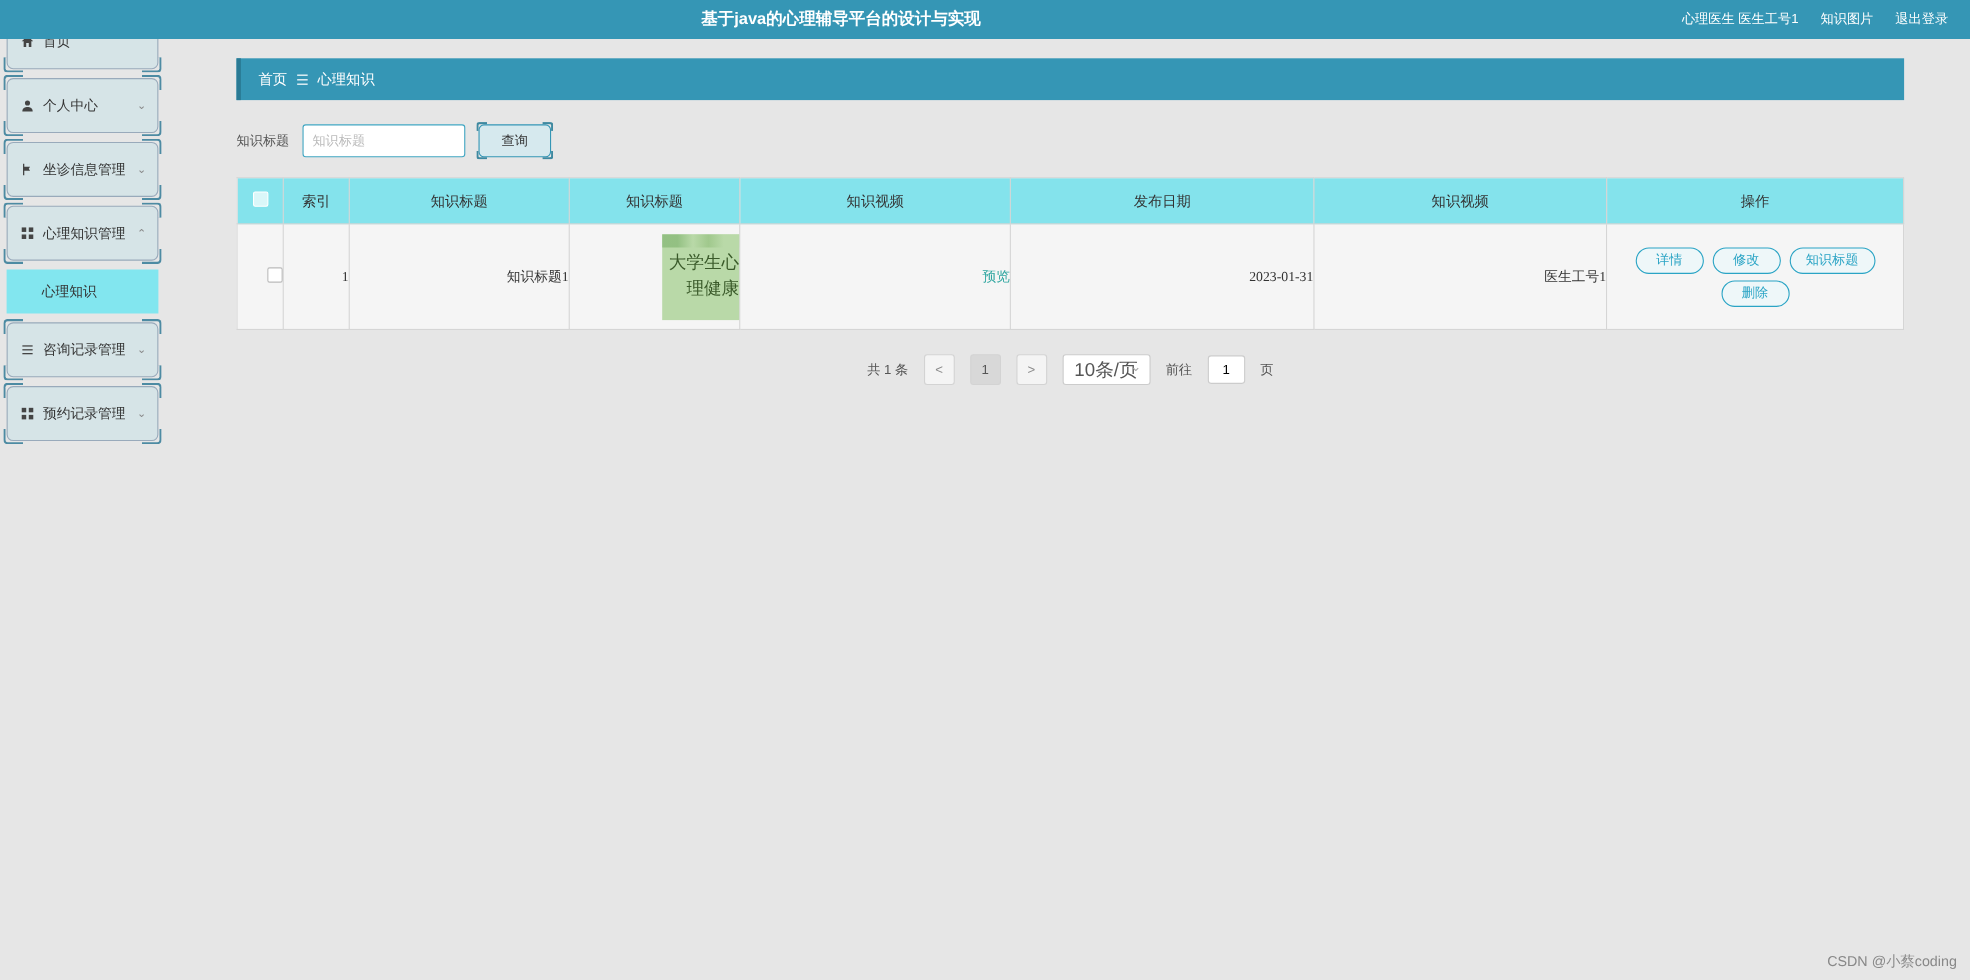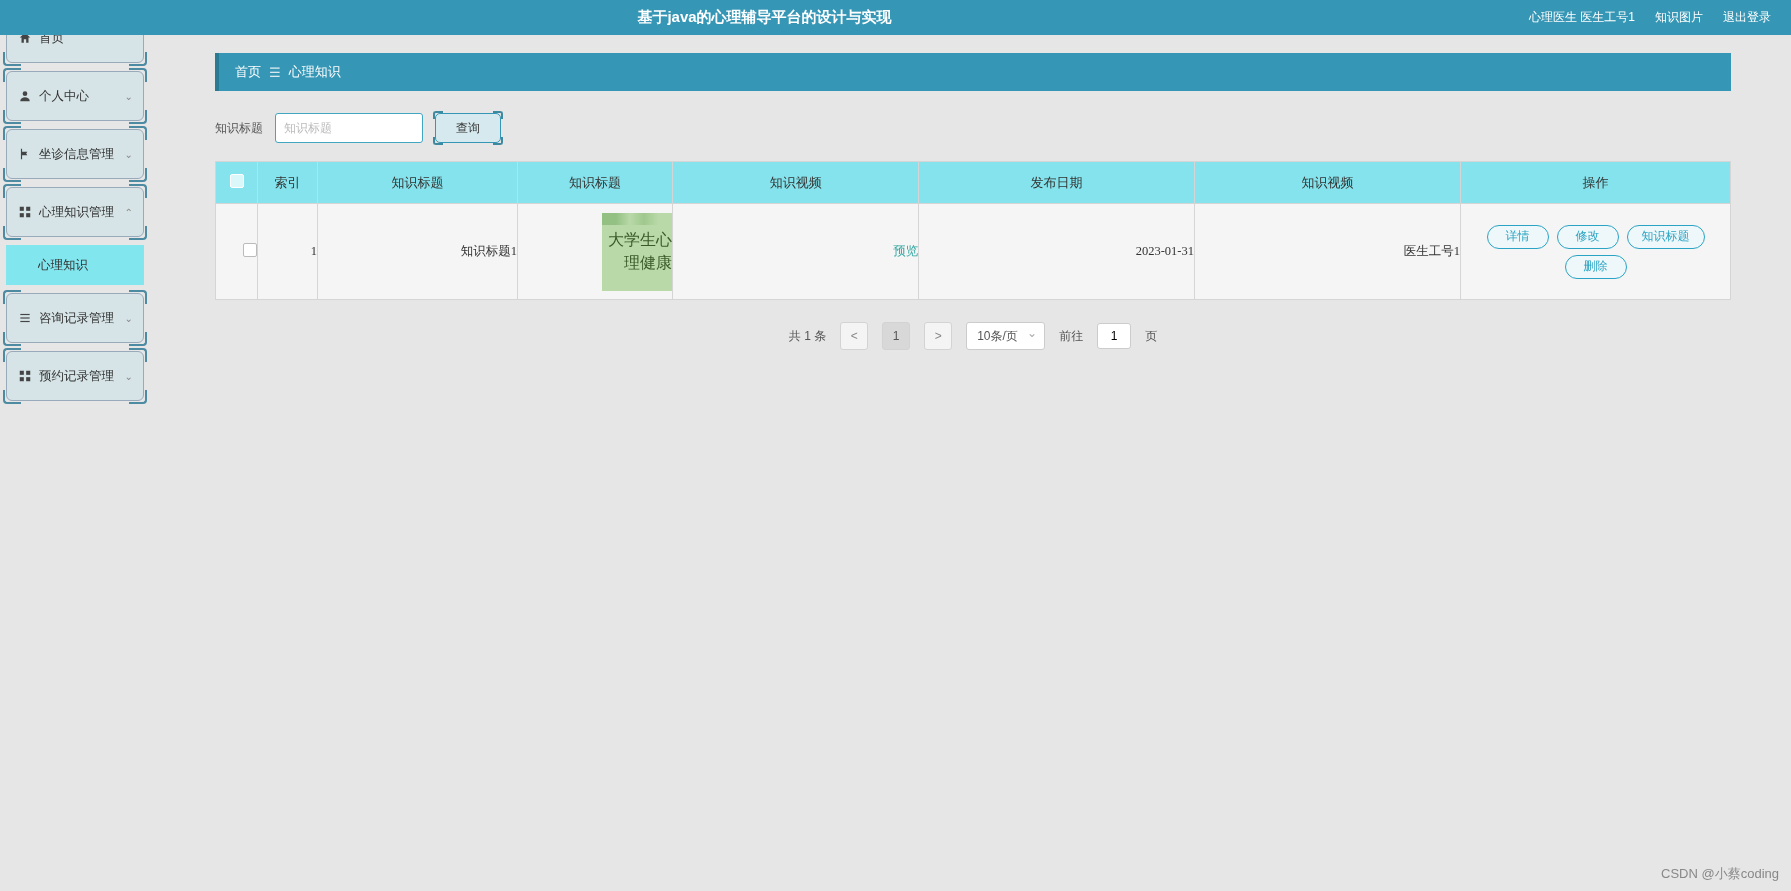--- a/index.html
+++ b/index.html
@@ -116,22 +116,22 @@
       display:flex; align-items:center; justify-content:center;
       gap: 14px; margin-top: 22px; font-size: 12px; color:#555;
     }
     .page-btn {
       min-width: 28px; height: 28px; border: 1px solid #d3d3d3; background:#f4f4f4;
       display:inline-flex; align-items:center; justify-content:center; border-radius:3px;
       cursor:pointer; color:#888;
     }
     .page-btn.active { background:#d8d8d8; color:#555; }
     .page-select {
-      height:28px; border:1px solid #ccc; border-radius:3px; padding:0 26px 0 10px;
-      background:#fff; font-size:12px; color:#555; appearance:none; position:relative;
+      height:28px; border:1px solid #ccc; border-radius:3px; padding:0 10px 0 10px;
+      background:#fff; font-size:17px; color:#555; appearance:none; position:relative;
     }
     .select-wrap{position:relative;display:inline-block;}
     .select-wrap::after{content:"⌄";position:absolute;right:8px;top:4px;color:#aaa;font-size:12px;pointer-events:none;}
     .page-input { width:34px; height:26px; border:1px solid #ccc; border-radius:3px; text-align:center; font-size:12px;}
 
     .watermark { position: fixed; right: 12px; bottom: 8px; font-size: 13px; color:#888; }
   </style>
 </head>
 <body>
 

